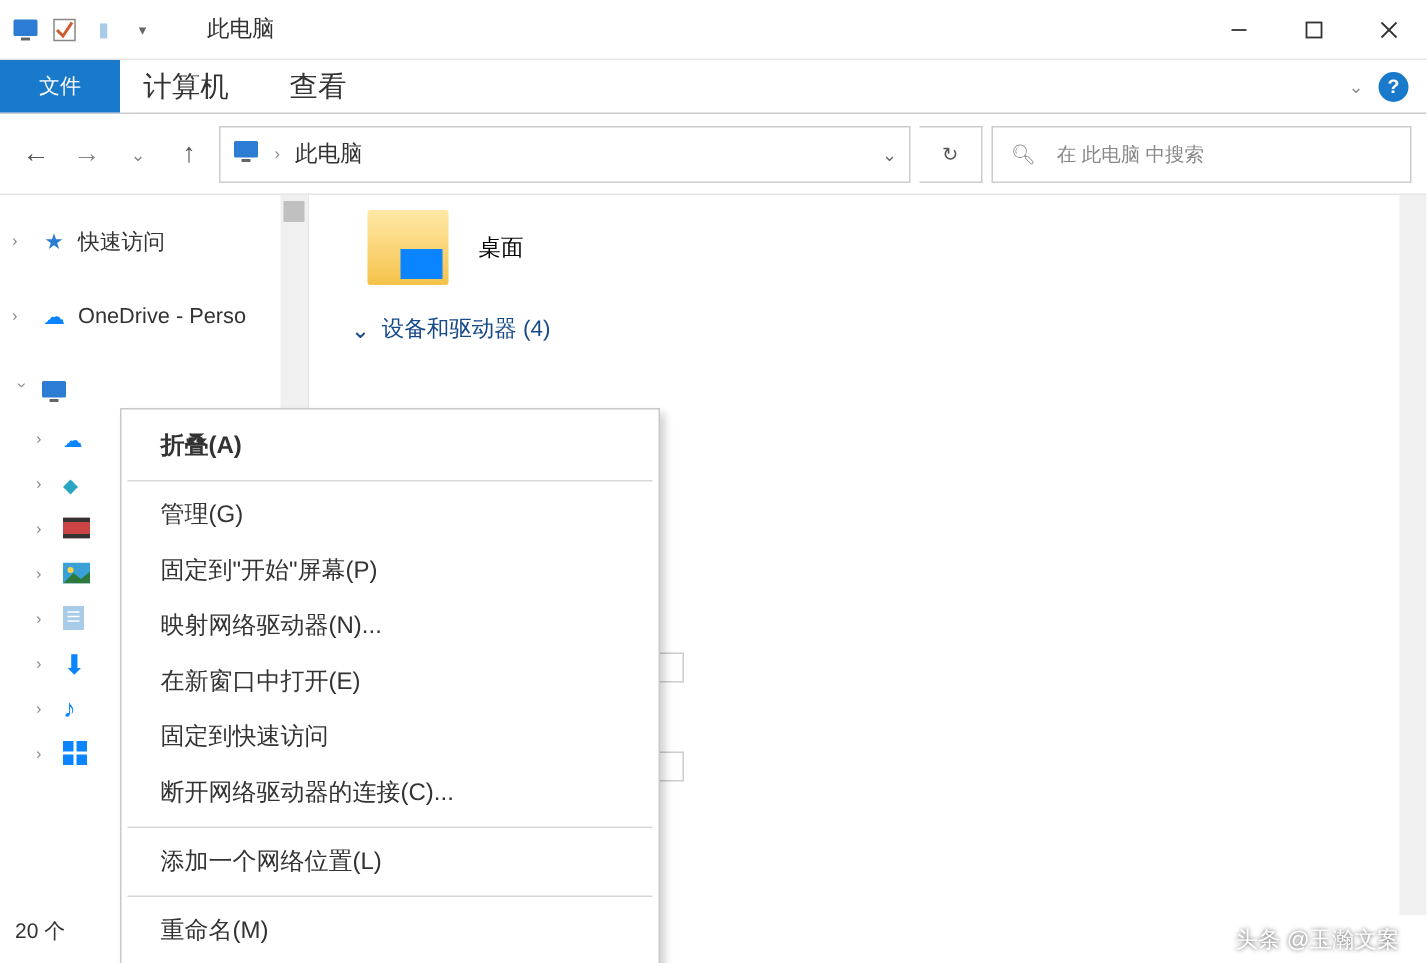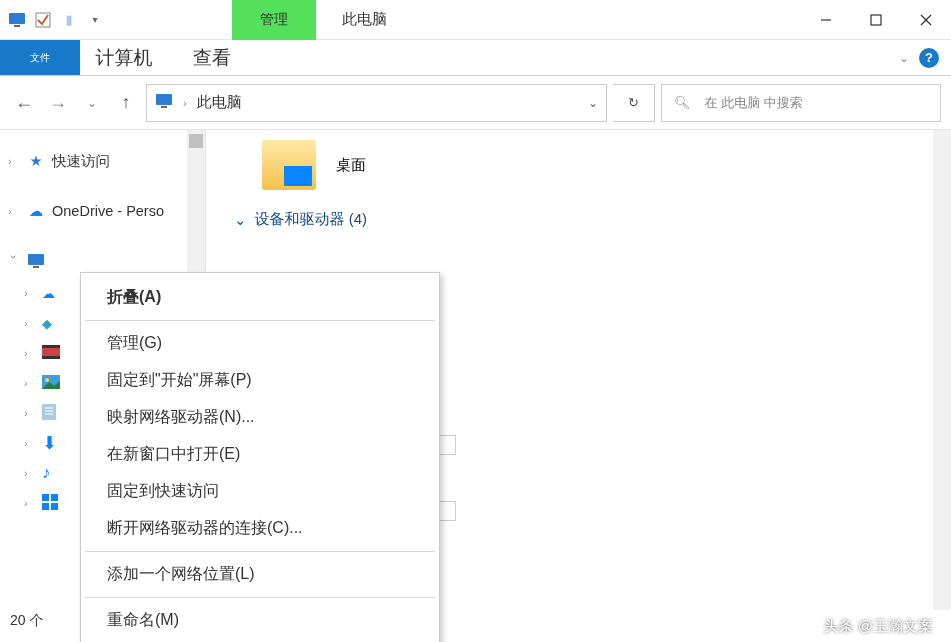--- a/index.html
+++ b/index.html
@@ -10,21 +10,21 @@
     .titlebar .qat { display: flex; align-items: center; gap: 4px; padding: 0 6px; }
     .qat-icon { width: 22px; height: 22px; display: flex; align-items: center; justify-content: center; }
     .tab-manage { background: #54e05a; color: #333; height: 40px; display: flex; align-items: center; justify-content: center; padding: 0 28px; font-size: 14px; margin-left: 120px; }
     .title-text { margin-left: 26px; font-size: 15px; color: #333; }
     .title-spacer { flex: 1; }
     .win-controls { display: flex; }
     .win-btn { width: 50px; height: 40px; display: flex; align-items: center; justify-content: center; color: #333; font-size: 14px; }
 
     
     .ribbon { height: 36px; display: flex; align-items: stretch; border-bottom: 1px solid #ccc; }
-    .ribbon-file { background: #1979ca; color: #fff; width: 80px; display: flex; align-items: center; justify-content: center; font-size: 10px; }
+    .ribbon-file { background: #1979ca; color: #fff; width: 80px; display: flex; align-items: center; justify-content: center; font-size: 14px; }
     .ribbon-tab { width: 88px; display: flex; align-items: center; justify-content: center; font-size: 19px; color: #333; }
     .ribbon-tab.wide { width: 120px; }
     .ribbon-right { margin-left: auto; display: flex; align-items: center; gap: 10px; padding: 0 12px; }
     .chev-down { color: #888; font-size: 12px; }
     .help-circle { background: #1979ca; color: #fff; width: 20px; height: 20px; border-radius: 50%; display: flex; align-items: center; justify-content: center; font-size: 13px; font-weight: bold; }
 
     
     .navrow { height: 54px; display: flex; align-items: center; padding: 8px 10px; gap: 6px; border-bottom: 1px solid #e5e5e5; }
     .nav-arrow { width: 28px; height: 32px; display: flex; align-items: center; justify-content: center; color: #888; font-size: 18px; }
     .nav-arrow.active { color: #555; }
@@ -42,21 +42,21 @@
     .tree-item { display: flex; align-items: center; height: 34px; padding-left: 8px; gap: 6px; font-size: 14.5px; color: #333; }
     .tree-item .chev { width: 12px; color: #888; font-size: 11px; }
     .tree-item .ic { width: 20px; height: 20px; display: flex; align-items: center; justify-content: center; }
     .sub-items { padding-left: 24px; }
     .sub-item { display: flex; align-items: center; height: 30px; gap: 6px; }
     .sub-item .chev { width: 12px; color: #888; font-size: 11px; }
     .footer-count { position: absolute; bottom: -20px; left: 10px; font-size: 14px; color: #333; }
 
     .content { flex: 1; position: relative; padding: 10px 20px; }
     .ct-scroll { position: absolute; right: 0; top: 0; width: 18px; height: 100%; background: #f0f0f0; }
-    .folder-row { display: flex; align-items: center; gap: 20px; margin-bottom: 20px; margin-left: 36px; }
+    .folder-row { display: flex; align-items: center; gap: 20px; margin-bottom: 20px; margin-left: 19px; }
     .folder-icon { width: 54px; height: 50px; background: linear-gradient(#ffe9a8, #f4c24a); border-radius: 2px; position: relative; }
     .folder-icon::after { content: ""; position: absolute; right: 4px; bottom: 4px; width: 28px; height: 20px; background: #0a84ff; }
     .folder-lbl { font-size: 15px; }
     .section-hdr { display: flex; align-items: center; gap: 8px; color: #164a8a; font-size: 15px; margin-left: 8px; margin-bottom: 12px; }
     .drive-item { margin-left: 60px; font-size: 15px; color: #333; margin-bottom: 28px; }
     .drive-bar { width: 170px; height: 20px; border: 1px solid #ccc; margin-left: 60px; position: relative; margin-bottom: 6px; }
     .drive-bar .fill { position: absolute; left: 0; top: 0; bottom: 0; background: #26a0da; }
     .drive-info { margin-left: 60px; font-size: 14px; color: #666; margin-bottom: 22px; }
 
     
@@ -87,21 +87,20 @@
     </div>
     <div class="qat-icon">
       <svg width="16" height="16" viewBox="0 0 16 16">
           <rect x="1" y="1" width="14" height="14" fill="none" stroke="#888"></rect>
           <path class="svg-check" d="M3 8 L7 12 L13 3" fill="none" stroke-width="2"></path>
         </svg>
     </div>
     <div class="qat-icon" style="color:#a8cbe8;">▮</div>
     <div class="qat-icon" style="color:#666;font-size:10px;">▾</div>
   </div>
-  <div class="tab-manage">管理</div>
   <div class="title-text">此电脑</div>
   <div class="title-spacer"></div>
   <div class="win-controls">
     <div class="win-btn">
         <svg width="12" height="12">
           <line x1="1" y1="6" x2="11" y2="6" stroke="#333" stroke-width="1.2"></line>
         </svg>
       </div>
     <div class="win-btn">
         <svg width="12" height="12">

